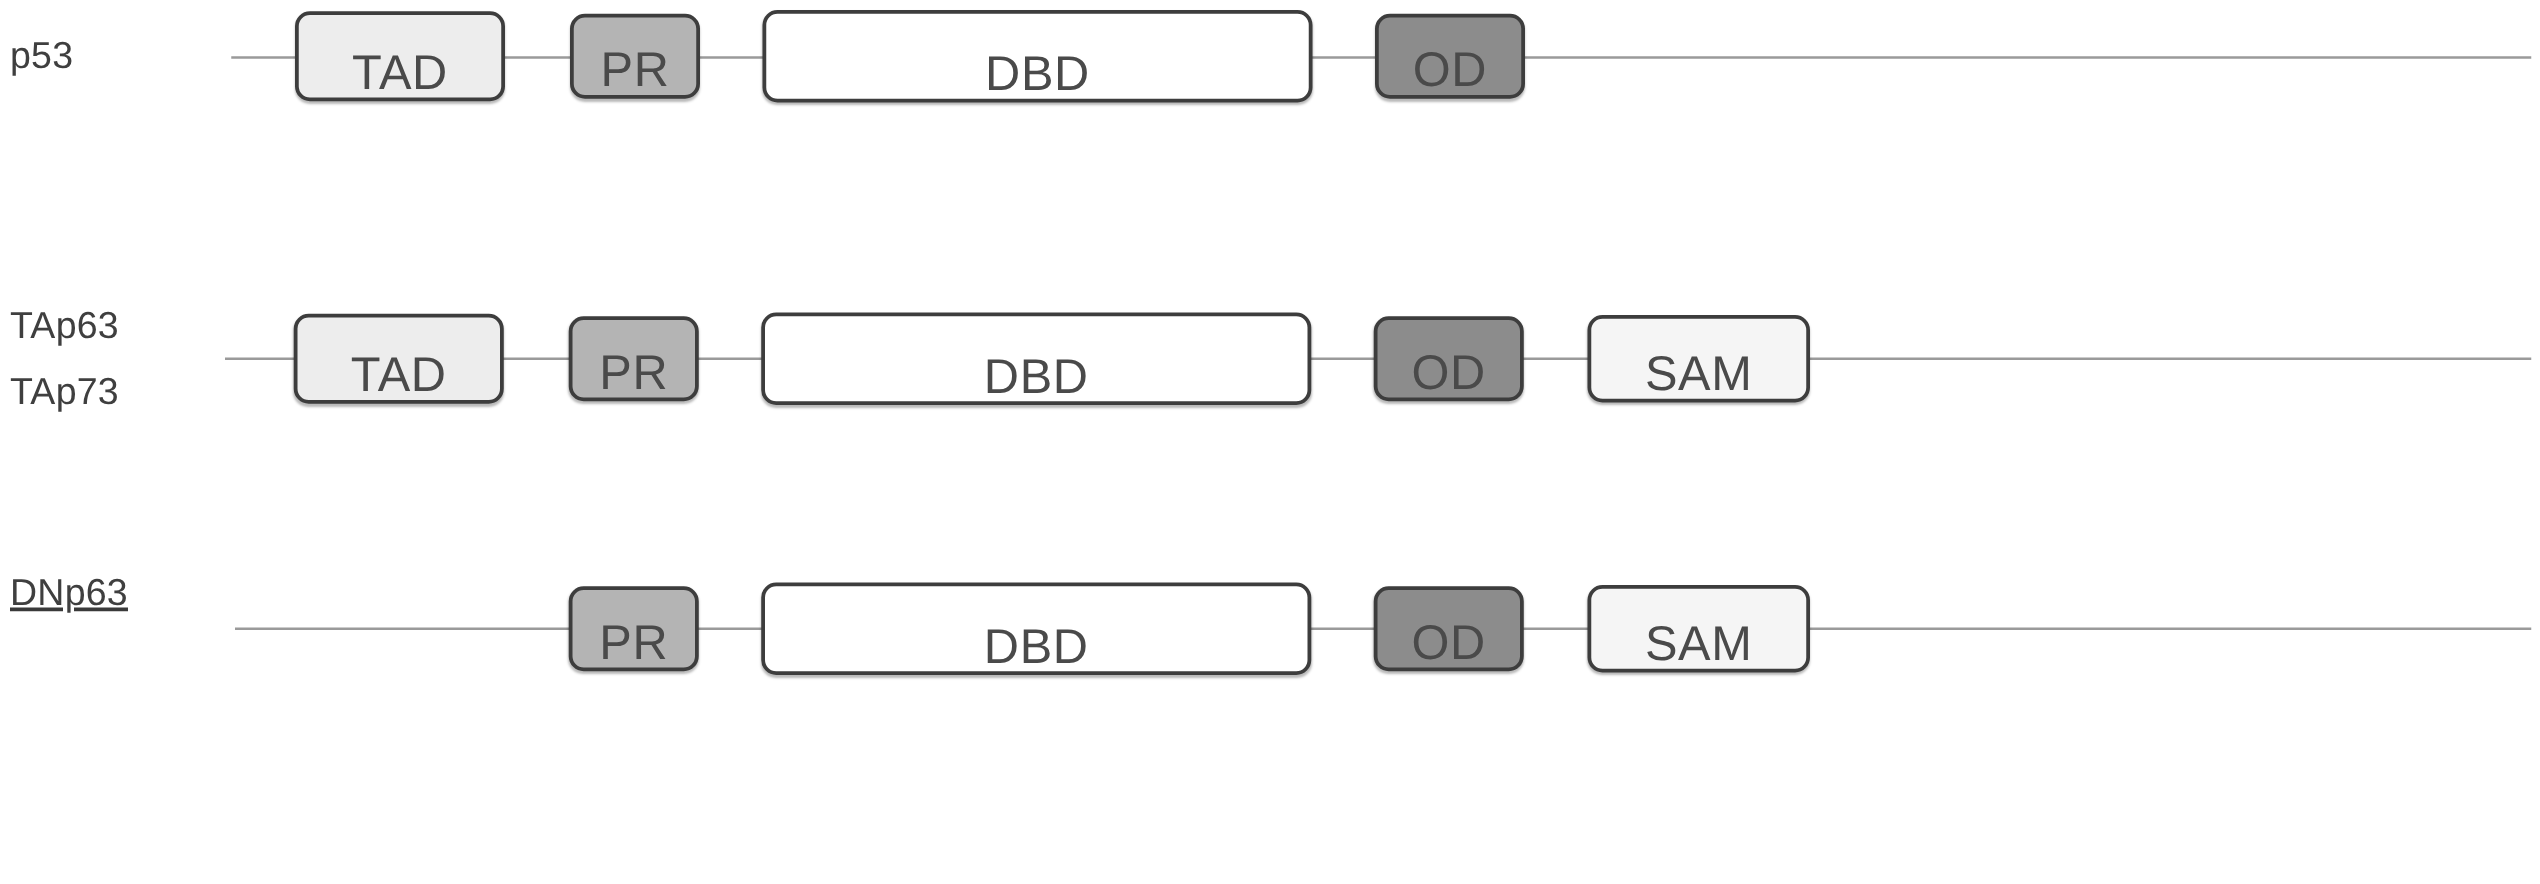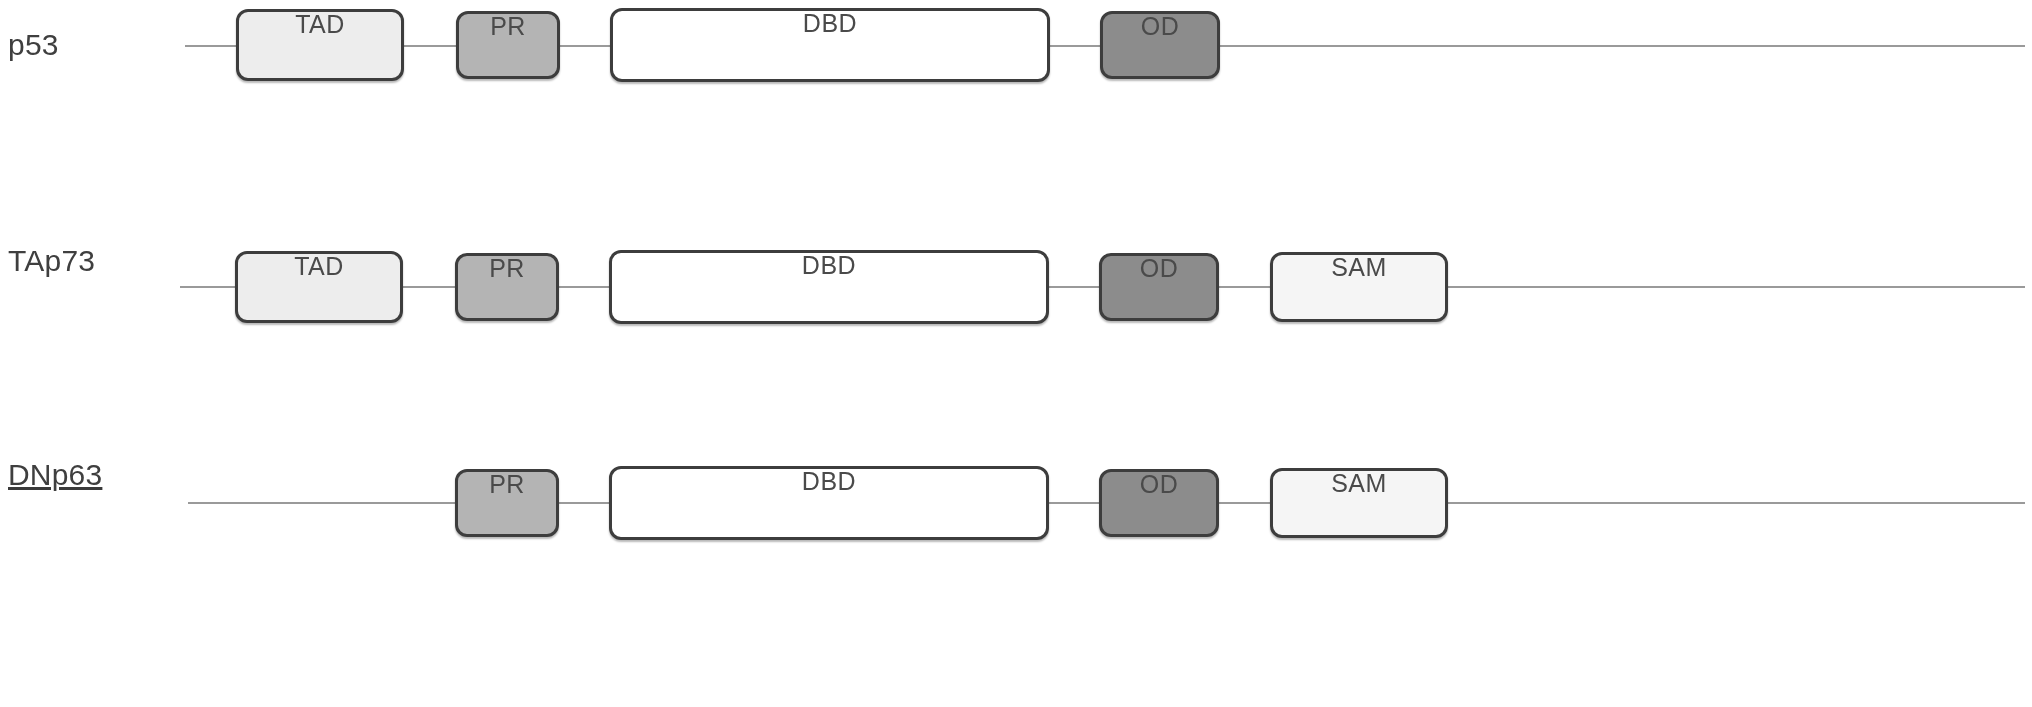--- a/index.html
+++ b/index.html
@@ -51,23 +51,23 @@
     background: #9a9a9a;
   }
 
   
   .domain-box {
     position: absolute;
     box-sizing: border-box;
     border: 3px solid #a16207;
     border-radius: 12px;
     display: flex;
-    align-items: flex-start;
+    align-items: flex-end;
     justify-content: center;
-    font-size: 25px;
+    font-size: 39px;
     color: #4a4a4a;
     letter-spacing: 0.5px;
     box-shadow: 0 2px 2px rgba(0,0,0,0.28);
   }
   .domain-box .domain-label {
     pointer-events: none;
     line-height: 1;
   }
 </style>
 </head>
@@ -87,20 +87,21 @@
       </div>
       <div class="domain-box" style="left: 610px; top: 8px; width: 440px; height: 74px; background: rgb(255, 255, 255); border-color: rgb(61, 61, 61);">
         <span class="domain-label" style="color: rgb(74, 74, 74);">DBD</span>
       </div>
       <div class="domain-box" style="left: 1100px; top: 11px; width: 120px; height: 68px; background: rgb(140, 140, 140); border-color: rgb(61, 61, 61);">
         <span class="domain-label" style="color: rgb(74, 74, 74);">OD</span>
       </div>
     </div>
     <div class="protein-row" style="top: 0px;">
       <div class="row-labels" style="top: 234px;">
+        <div class="row-label">TAp63</div>
         <div class="row-label">TAp73</div>
       </div>
       <div class="backbone" style="left: 180px; top: 286px; width: 1845px; background: rgb(154, 154, 154);"></div>
       <div class="domain-box" style="left: 235px; top: 251px; width: 168px; height: 72px; background: rgb(237, 237, 237); border-color: rgb(61, 61, 61);">
         <span class="domain-label" style="color: rgb(74, 74, 74);">TAD</span>
       </div>
       <div class="domain-box" style="left: 455px; top: 253px; width: 104px; height: 68px; background: rgb(180, 180, 180); border-color: rgb(61, 61, 61);">
         <span class="domain-label" style="color: rgb(74, 74, 74);">PR</span>
       </div>
       <div class="domain-box" style="left: 609px; top: 250px; width: 440px; height: 74px; background: rgb(255, 255, 255); border-color: rgb(61, 61, 61);">

